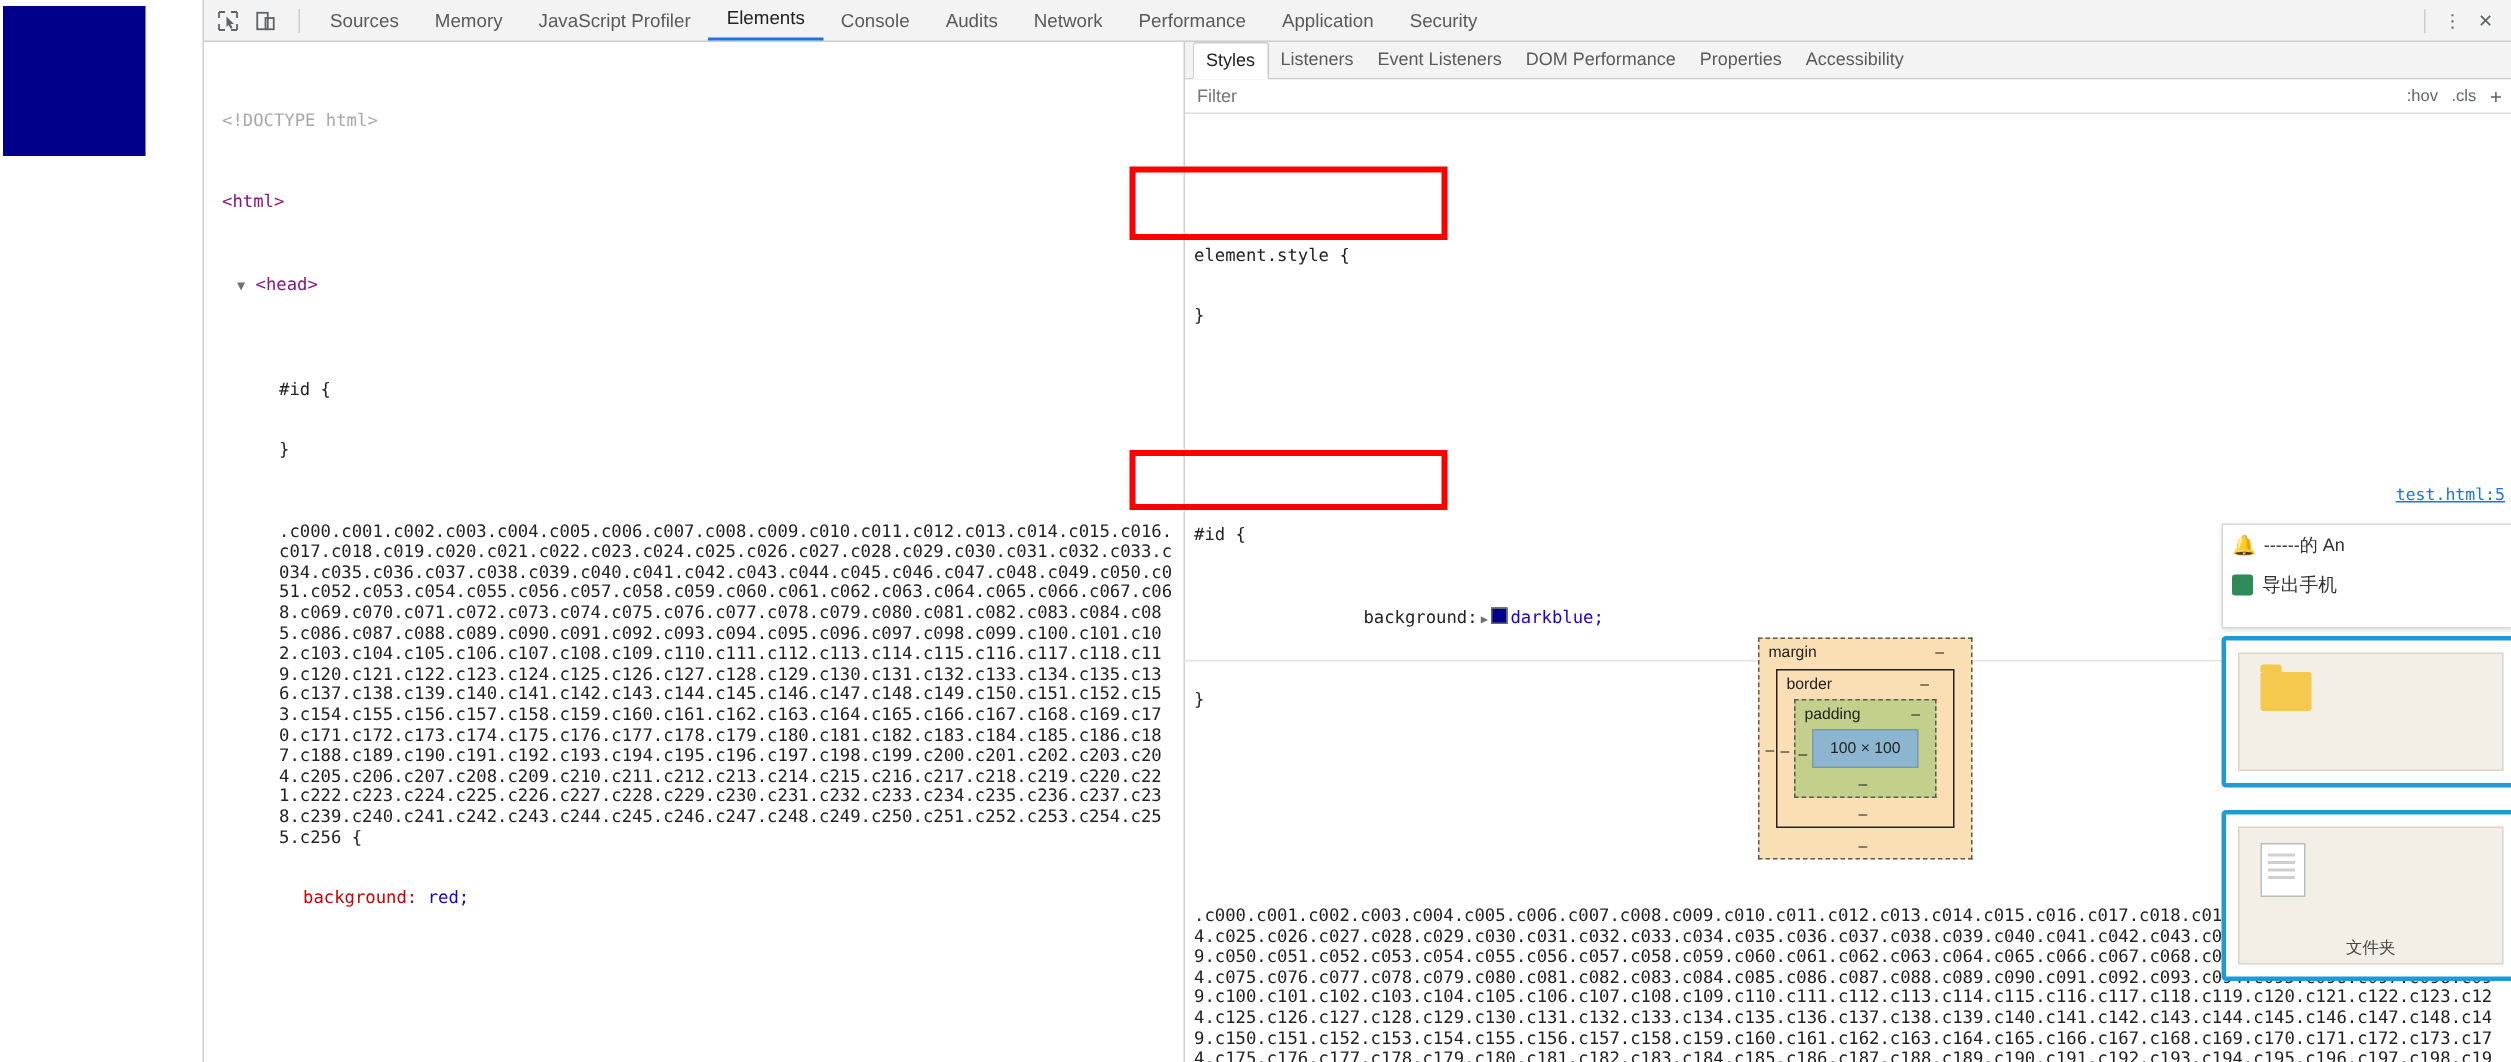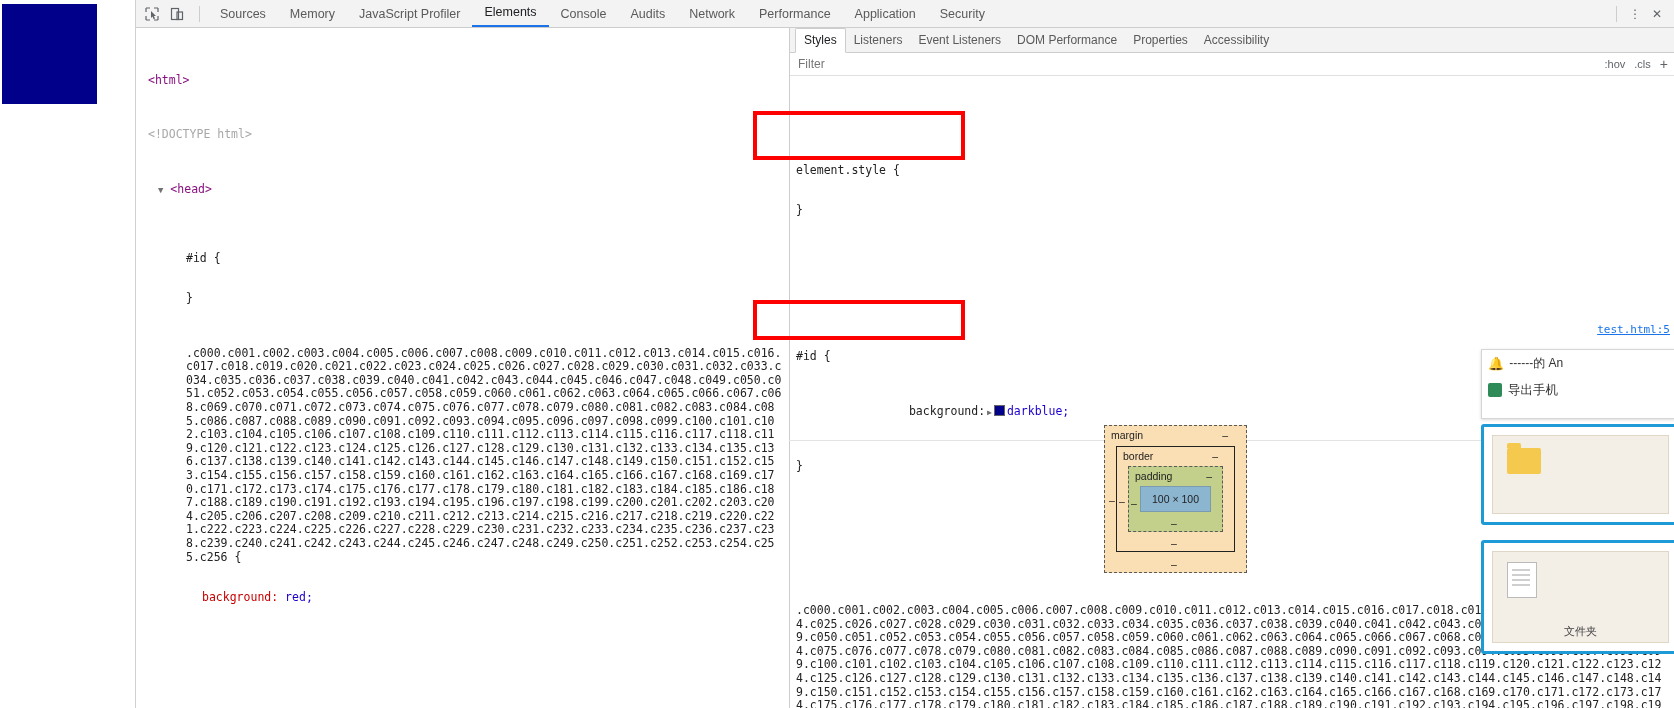--- a/index.html
+++ b/index.html
@@ -45,42 +45,42 @@
   .tag{color:#881280;}
   .comment{color:#a8a8a8;}
   .prop{color:#c80000;}
   .val{color:#1c00cf;}
   .cssname{color:#222;}
   .cssval-blue{color:#1c00cf;}
   .sel{color:#222;}
   .arrow{color:#727272;font-size:9px;}
 
   
-  .sp-tabs{height:24px;background:#f3f3f3;border-bottom:1px solid #cdcdcd;display:flex;align-items:center;padding-left:5px;}
+  .sp-tabs{height:24px;background:#f3f3f3;border-bottom:1px solid #cdcdcd;display:flex;padding-left:5px;}
   .sp-tab{padding:0 8px;height:22px;line-height:23px;font-size:12px;color:#5a5a5a;cursor:pointer;white-space:nowrap;}
   .sp-tab.active{background:#ffffff;color:#202124;border:1px solid #cdcdcd;border-bottom:1px solid #ffffff;height:23px;margin-bottom:-1px;border-radius:2px 2px 0 0;}
   .sp-filter{height:22px;border-bottom:1px solid #e0e0e0;display:flex;align-items:center;
              padding:0 4px 0 6px;background:#fff;position:relative;}
   .sp-filter input{border:0;outline:0;font-size:12px;color:#333;width:560px;background:transparent;
                    font-family:"Liberation Sans",sans-serif;}
   .sp-filter .fright{position:absolute;right:6px;top:0;height:22px;display:flex;align-items:center;gap:9px;
                      font-size:11px;color:#5f6368;}
   .plus{font-size:14px;line-height:14px;color:#5f6368;cursor:pointer;}
   .styles-body{padding:4px 0 0 0;position:relative;}
   .rule{padding:2px 8px 2px 6px;position:relative;}
   .srcfile{position:absolute;right:4px;color:#1a73e8;text-decoration:underline;font-size:11px;
            font-family:"DejaVu Sans Mono","Liberation Mono",monospace;}
   .swatch{display:inline-block;width:9px;height:9px;border:1px solid #666;vertical-align:-1px;margin:0 2px 0 1px;}
   .tri{display:inline-block;color:#727272;font-size:8px;margin:0 1px 0 2px;}
 
   
   .redbox{position:absolute;border:4px solid #ff0000;box-sizing:border-box;pointer-events:none;}
 
   
-  .boxmodel{position:absolute;left:1104px;top:425px;width:143px;height:148px;
+  .boxmodel{position:absolute;left:1172px;top:425px;width:143px;height:148px;
             background:#fbdfb4;border:1px dashed #5a5a5a;box-sizing:border-box;
             font-family:"Liberation Sans",sans-serif;font-size:10.5px;color:#222;}
   .bm-label{position:absolute;left:6px;top:3px;font-size:10.5px;}
   .bm-border{position:absolute;left:11px;top:20px;right:11px;bottom:20px;background:#fdd;
              background:#fbdfb4;border:1px solid #222;box-sizing:border-box;text-align:center;}
   .bm-padding{position:absolute;left:11px;top:19px;right:11px;bottom:19px;background:#c3d08b;
               border:1px dashed #5a5a5a;box-sizing:border-box;}
   .bm-content{position:absolute;left:11px;top:19px;right:11px;bottom:19px;background:#8cb6d0;
               border:1px solid #7a9ab0;box-sizing:border-box;display:flex;align-items:center;justify-content:center;
               font-size:10.5px;color:#222;}
@@ -148,23 +148,23 @@
         <div class="tb-btn">⋮</div>
         <div class="tb-btn" style="margin-right:6px">✕</div>
       </div>
     </div>
 
     <div class="panes">
 
       <div class="pane-dom">
         <div class="domtree code">
 
+          <div class="ln"><span class="comment">&lt;!DOCTYPE html&gt;</span></div>
+
           <div class="ln"><span class="tag">&lt;html&gt;</span></div>
-
-          <div class="ln"><span class="comment">&lt;!DOCTYPE html&gt;</span></div>
 
           <div class="ln" style="padding-left:10px"><span class="arrow">▼</span> <span class="tag">&lt;head&gt;</span></div>
 
 
           <div class="ln" style="padding-left:38px"><span class="sel">#id {</span></div>
           <div class="ln" style="padding-left:38px"><span>}</span></div>
 
           <div class="ln" style="padding-left:38px"><span class="sel">.c000.c001.c002.c003.c004.c005.c006.c007.c008.c009.c010.c011.c012.c013.c014.c015.c016.c017.c018.c019.c020.c021.c022.c023.c024.c025.c026.c027.c028.c029.c030.c031.c032.c033.c034.c035.c036.c037.c038.c039.c040.c041.c042.c043.c044.c045.c046.c047.c048.c049.c050.c051.c052.c053.c054.c055.c056.c057.c058.c059.c060.c061.c062.c063.c064.c065.c066.c067.c068.c069.c070.c071.c072.c073.c074.c075.c076.c077.c078.c079.c080.c081.c082.c083.c084.c085.c086.c087.c088.c089.c090.c091.c092.c093.c094.c095.c096.c097.c098.c099.c100.c101.c102.c103.c104.c105.c106.c107.c108.c109.c110.c111.c112.c113.c114.c115.c116.c117.c118.c119.c120.c121.c122.c123.c124.c125.c126.c127.c128.c129.c130.c131.c132.c133.c134.c135.c136.c137.c138.c139.c140.c141.c142.c143.c144.c145.c146.c147.c148.c149.c150.c151.c152.c153.c154.c155.c156.c157.c158.c159.c160.c161.c162.c163.c164.c165.c166.c167.c168.c169.c170.c171.c172.c173.c174.c175.c176.c177.c178.c179.c180.c181.c182.c183.c184.c185.c186.c187.c188.c189.c190.c191.c192.c193.c194.c195.c196.c197.c198.c199.c200.c201.c202.c203.c204.c205.c206.c207.c208.c209.c210.c211.c212.c213.c214.c215.c216.c217.c218.c219.c220.c221.c222.c223.c224.c225.c226.c227.c228.c229.c230.c231.c232.c233.c234.c235.c236.c237.c238.c239.c240.c241.c242.c243.c244.c245.c246.c247.c248.c249.c250.c251.c252.c253.c254.c255.c256 {</span></div>
           <div class="ln" style="padding-left:54px"><span class="prop">background:</span> <span class="val">red;</span></div>
           

